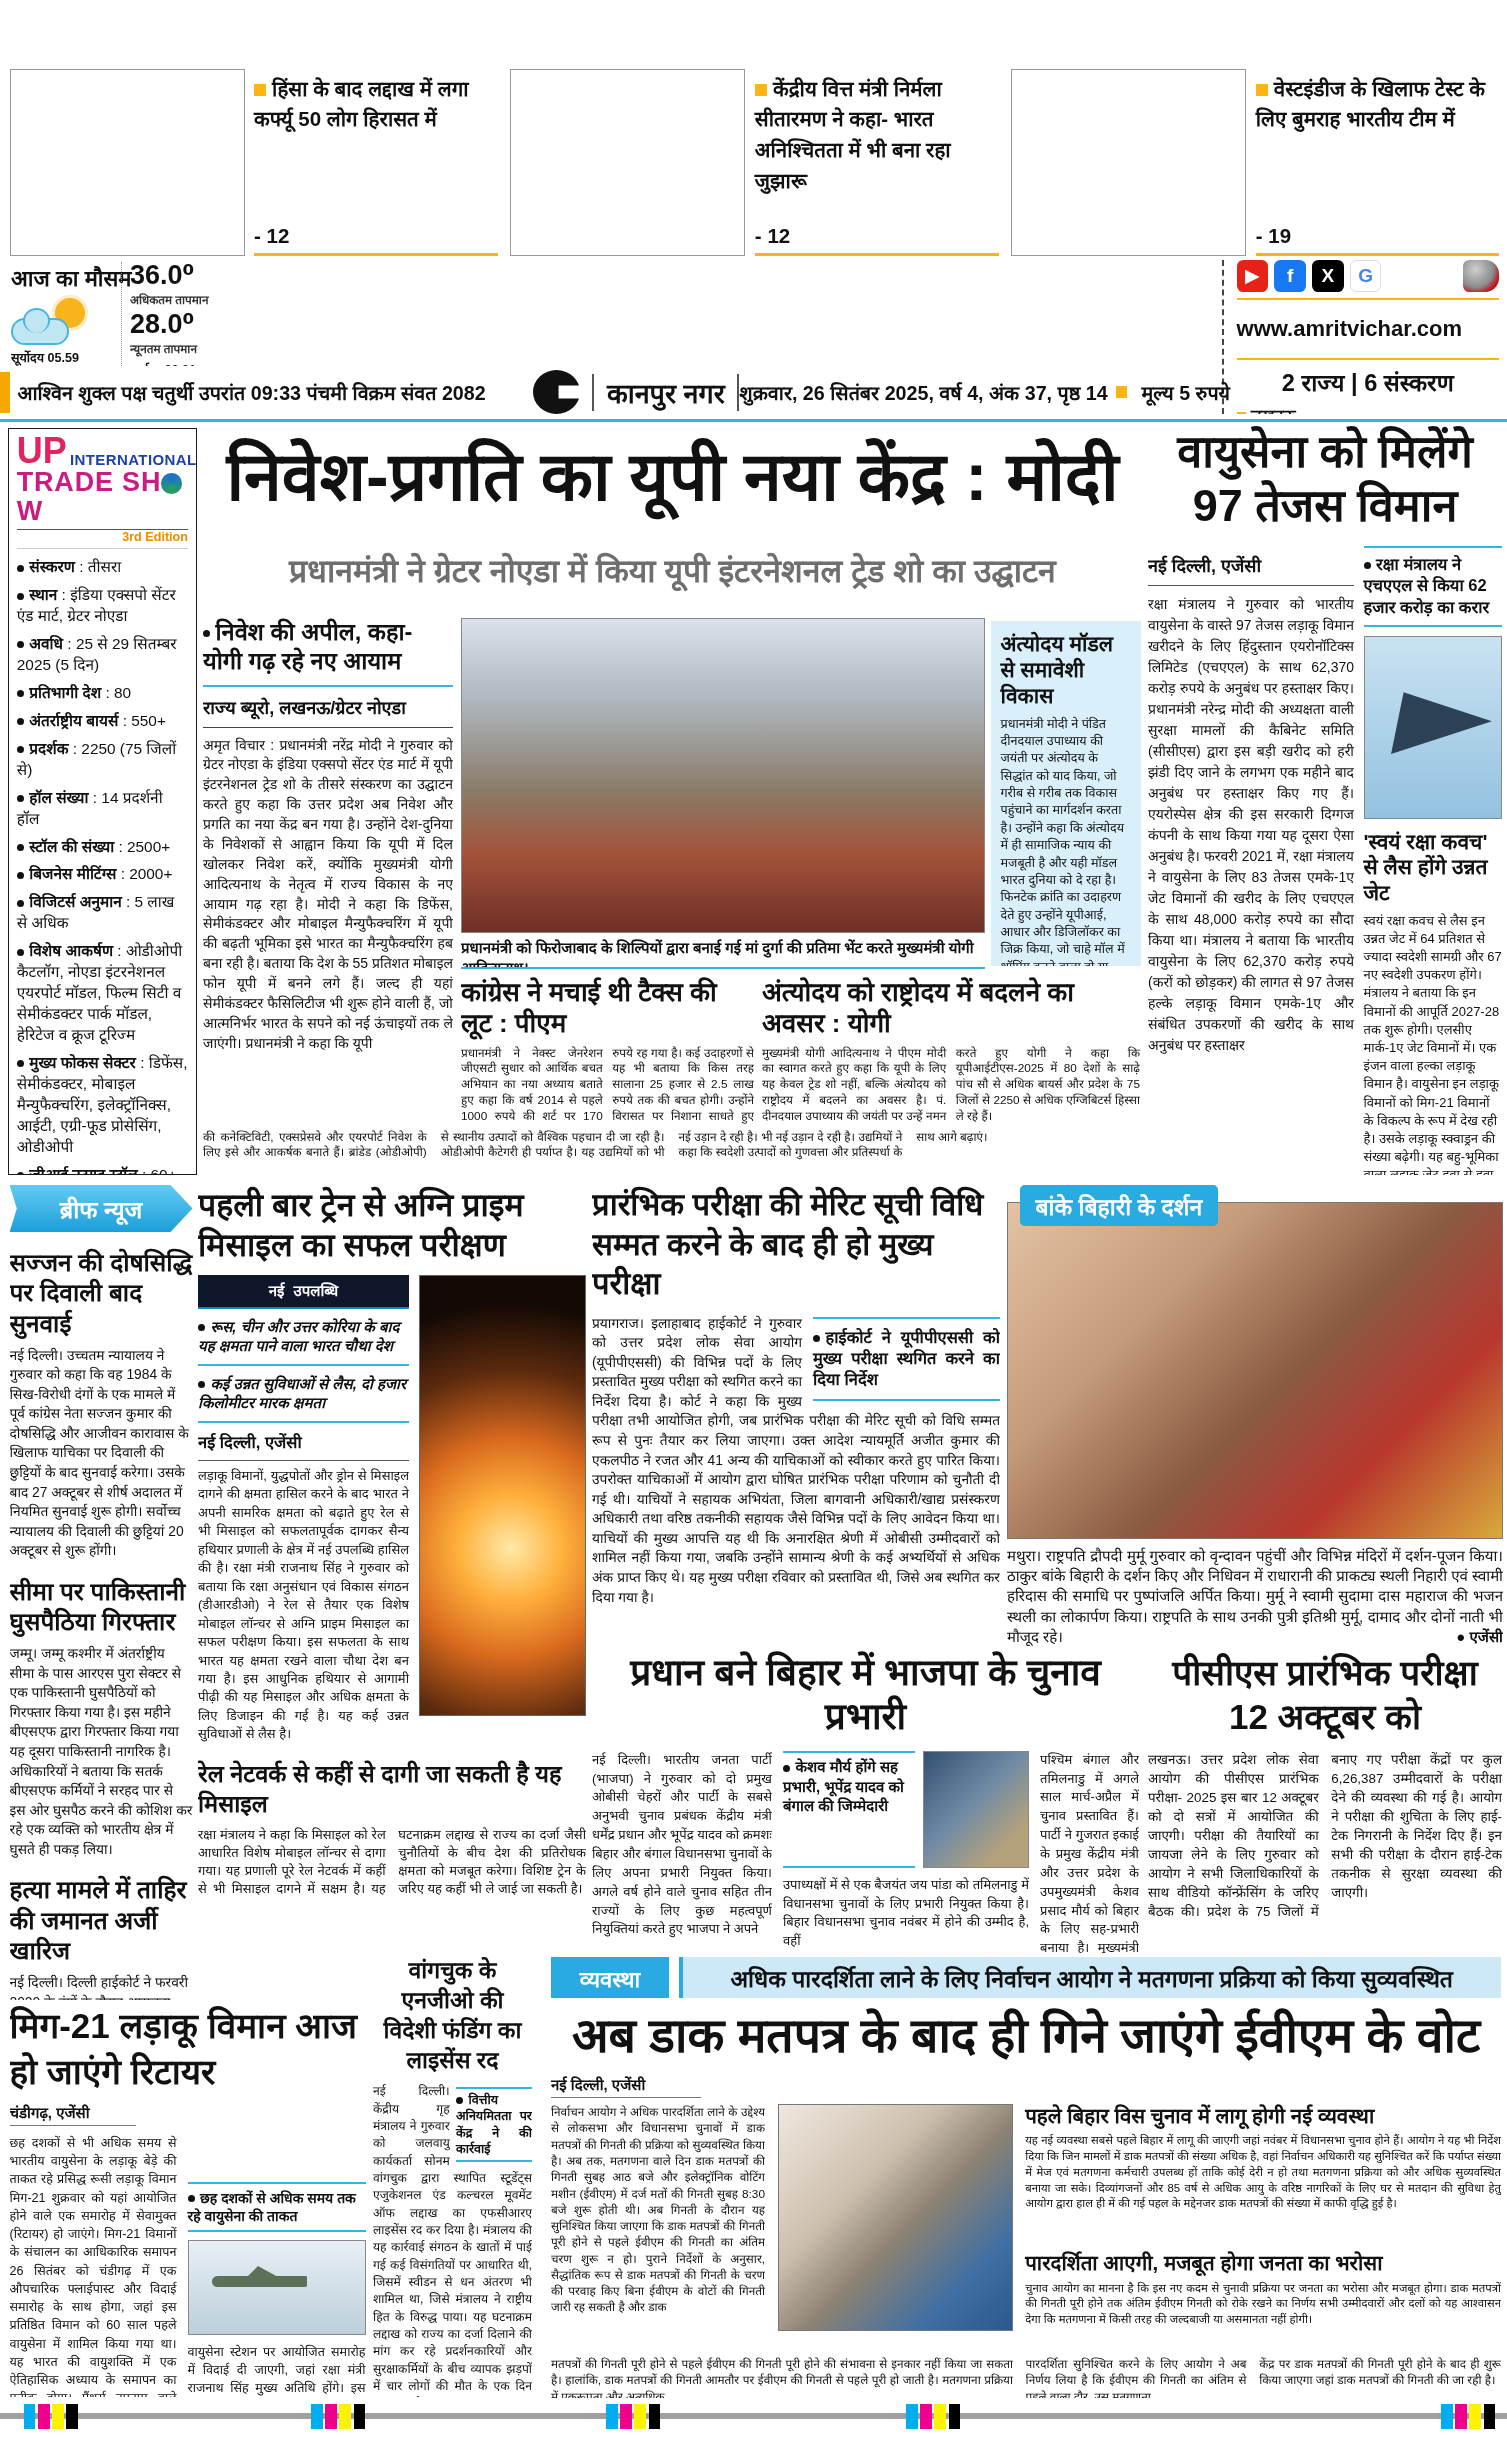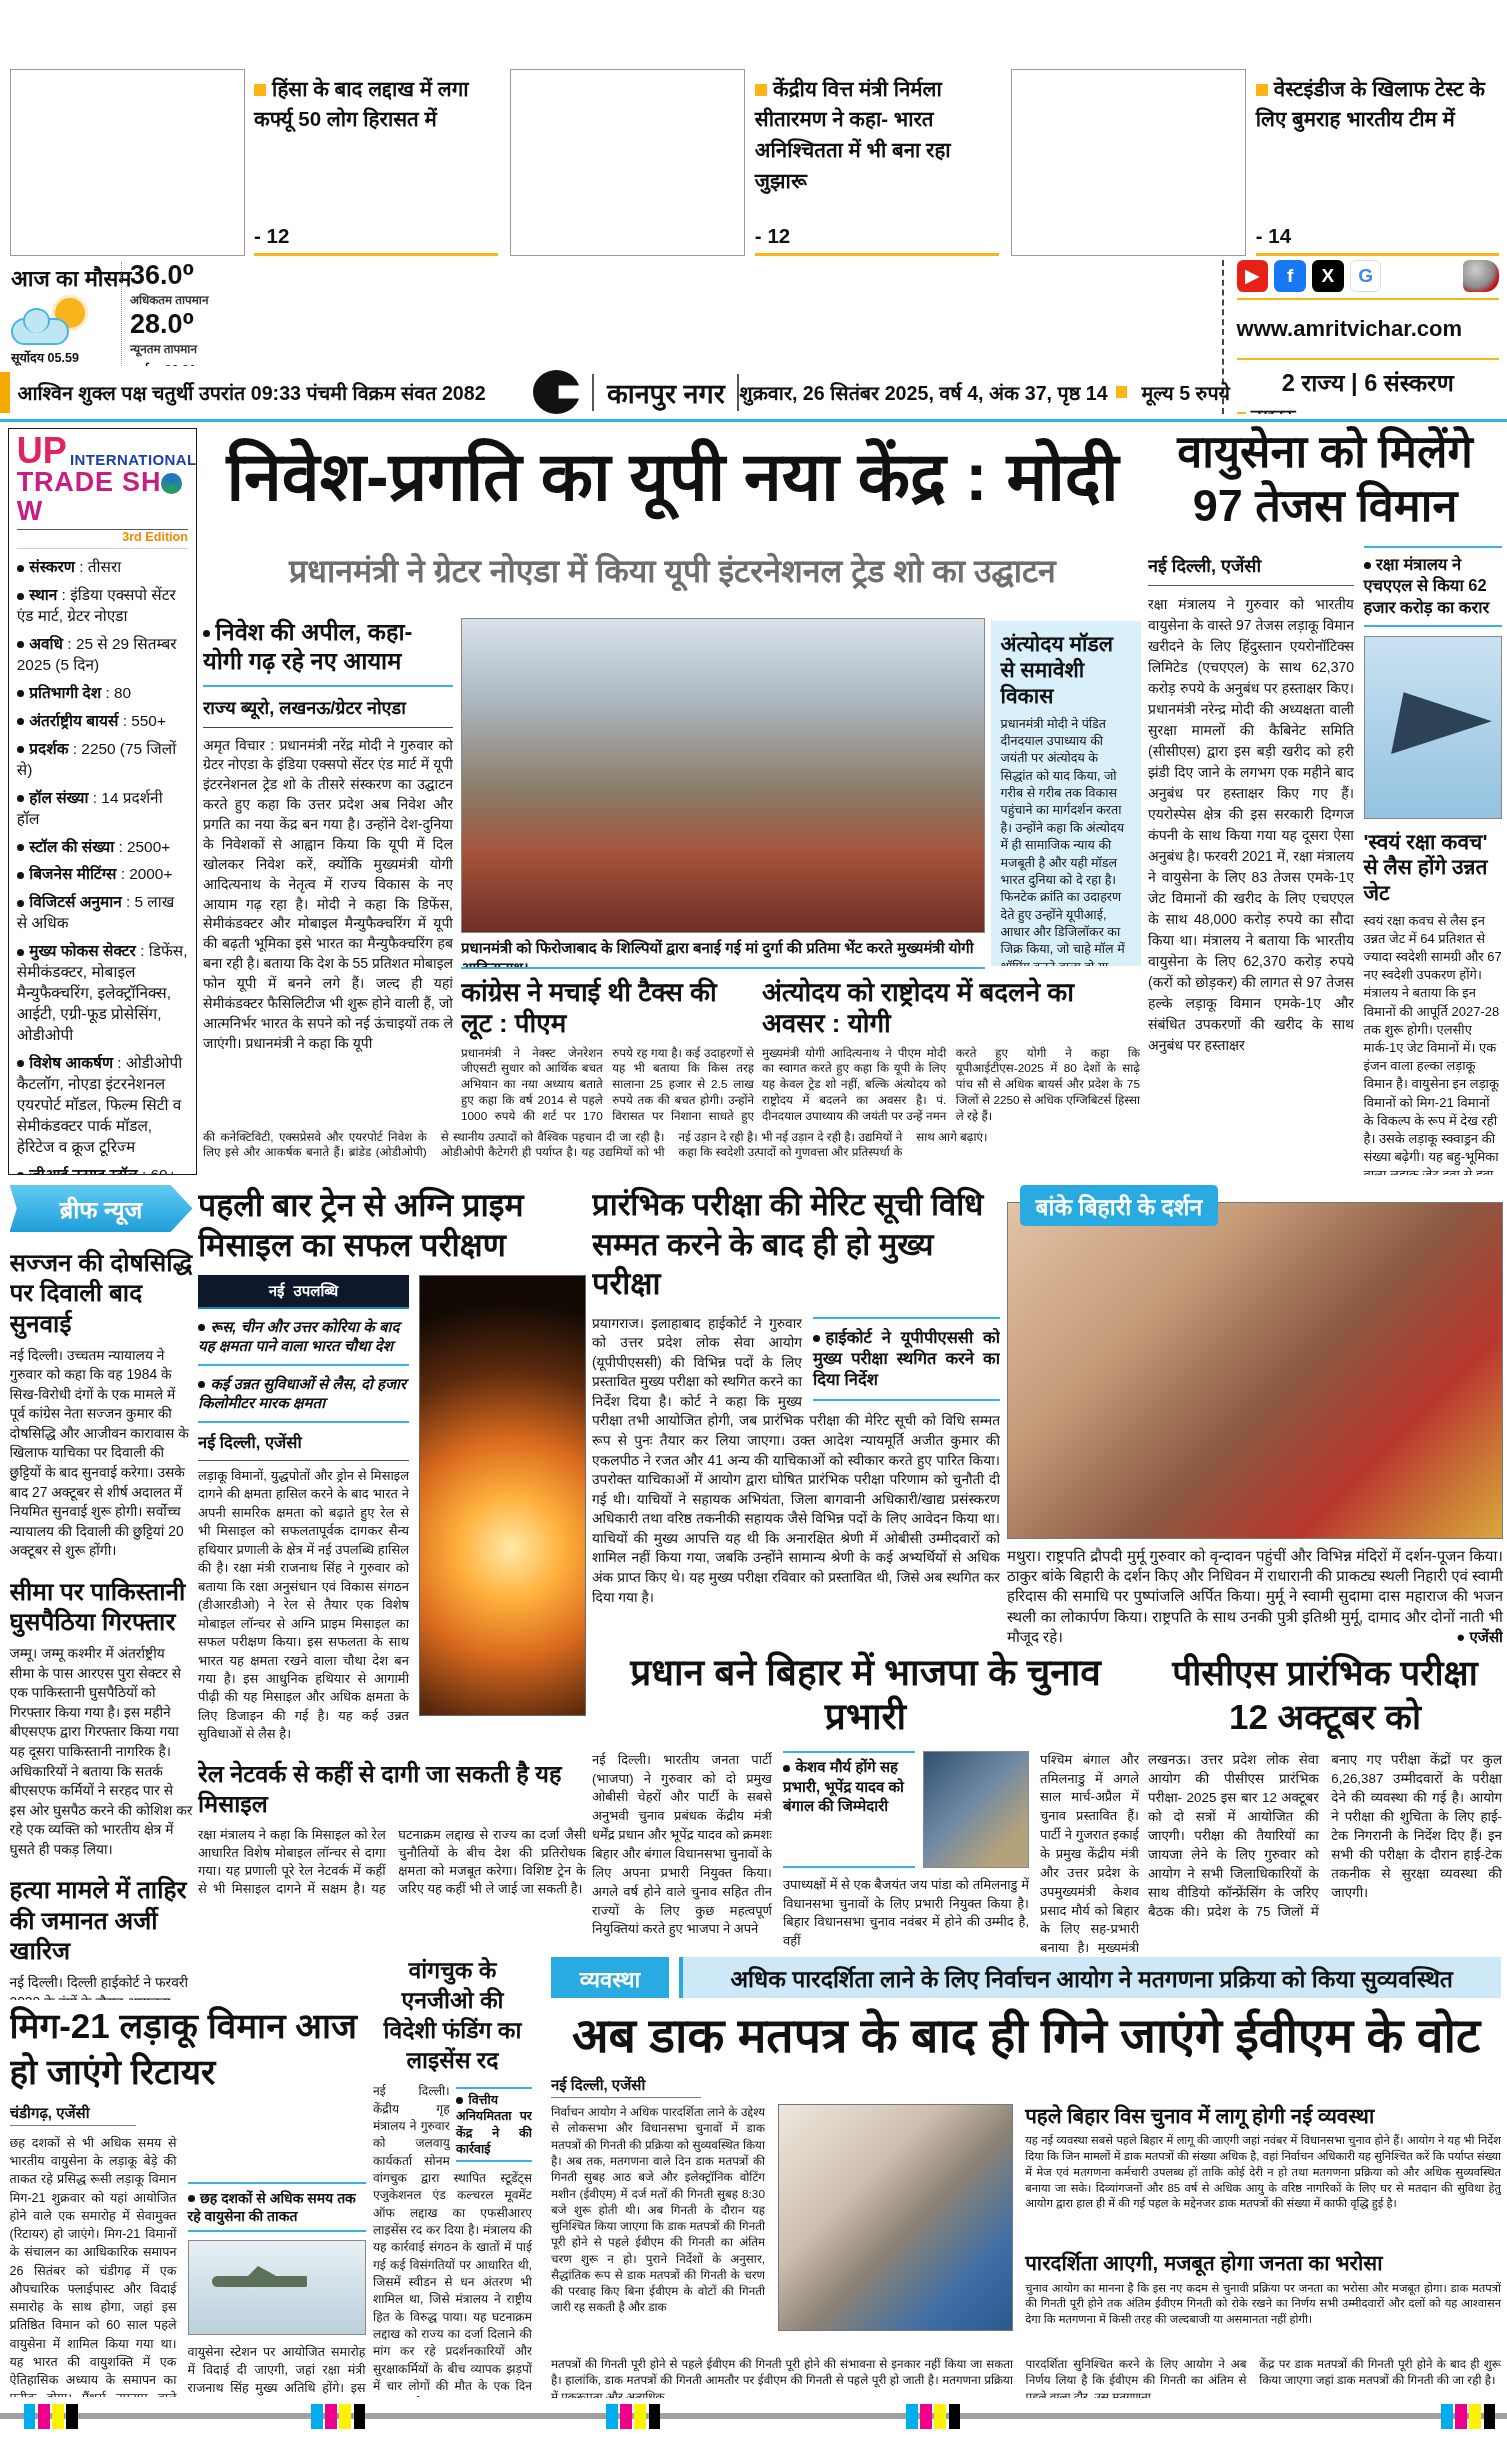--- a/index.html
+++ b/index.html
@@ -209,21 +209,21 @@
       <div class="bphoto"></div>
       <div class="btextcol">
         <div class="btext"><span class="sq"></span><span>केंद्रीय वित्त मंत्री निर्मला सीतारमण ने कहा- भारत अनिश्चितता में भी बना रहा जुझारू</span></div>
         <div class="bpage">- 12</div>
       </div>
     </div>
       <div class="brief">
       <div class="bphoto"></div>
       <div class="btextcol">
         <div class="btext"><span class="sq"></span><span>वेस्टइंडीज के खिलाफ टेस्ट के लिए बुमराह भारतीय टीम में</span></div>
-        <div class="bpage">- 14</div>
+        <div class="bpage">- 19</div>
       </div>
     </div>
     </div>
 
   <div class="weather">
     <div class="w-left">
       <div class="w-title">आज का मौसम</div>
       <div class="cloudwrap">
           <div class="sun"></div>
           <div class="cloud"></div>
@@ -288,22 +288,22 @@
     <div class="ts-it"><span class="dot"></span><b>संस्करण</b> <span>: तीसरा</span></div>
         <div class="ts-it"><span class="dot"></span><b>स्थान</b> <span>: इंडिया एक्सपो सेंटर एंड मार्ट, ग्रेटर नोएडा</span></div>
         <div class="ts-it"><span class="dot"></span><b>अवधि</b> <span>: 25 से 29 सितम्बर 2025 (5 दिन)</span></div>
         <div class="ts-it"><span class="dot"></span><b>प्रतिभागी देश</b> <span>: 80</span></div>
         <div class="ts-it"><span class="dot"></span><b>अंतर्राष्ट्रीय बायर्स</b> <span>: 550+</span></div>
         <div class="ts-it"><span class="dot"></span><b>प्रदर्शक</b> <span>: 2250 (75 जिलों से)</span></div>
         <div class="ts-it"><span class="dot"></span><b>हॉल संख्या</b> <span>: 14 प्रदर्शनी हॉल</span></div>
         <div class="ts-it"><span class="dot"></span><b>स्टॉल की संख्या</b> <span>: 2500+</span></div>
         <div class="ts-it"><span class="dot"></span><b>बिजनेस मीटिंग्स</b> <span>: 2000+</span></div>
         <div class="ts-it"><span class="dot"></span><b>विजिटर्स अनुमान</b> <span>: 5 लाख से अधिक</span></div>
+        <div class="ts-it"><span class="dot"></span><b>विशेष आकर्षण</b> <span>: ओडीओपी कैटलॉग, नोएडा इंटरनेशनल एयरपोर्ट मॉडल, फिल्म सिटी व सेमीकंडक्टर पार्क मॉडल, हेरिटेज व क्रूज टूरिज्म</span></div>
         <div class="ts-it"><span class="dot"></span><b>मुख्य फोकस सेक्टर</b> <span>: डिफेंस, सेमीकंडक्टर, मोबाइल मैन्युफैक्चरिंग, इलेक्ट्रॉनिक्स, आईटी, एग्री-फूड प्रोसेसिंग, ओडीओपी</span></div>
-        <div class="ts-it"><span class="dot"></span><b>विशेष आकर्षण</b> <span>: ओडीओपी कैटलॉग, नोएडा इंटरनेशनल एयरपोर्ट मॉडल, फिल्म सिटी व सेमीकंडक्टर पार्क मॉडल, हेरिटेज व क्रूज टूरिज्म</span></div>
         <div class="ts-it"><span class="dot"></span><b>जीआई उत्पाद स्टॉल</b> <span>: 60+</span></div>
       </div>
   </div>
 
   <div class="lead-head">निवेश-प्रगति का यूपी नया केंद्र : मोदी</div>
   <div class="lead-sub">प्रधानमंत्री ने ग्रेटर नोएडा में किया यूपी इंटरनेशनल ट्रेड शो का उद्घाटन</div>
 
   <div class="lead-colA">
     <div class="box-head"><span class="dot"></span><span>निवेश की अपील, कहा- योगी गढ़ रहे नए आयाम</span></div>
     <div class="byline">राज्य ब्यूरो, लखनऊ/ग्रेटर नोएडा</div>

